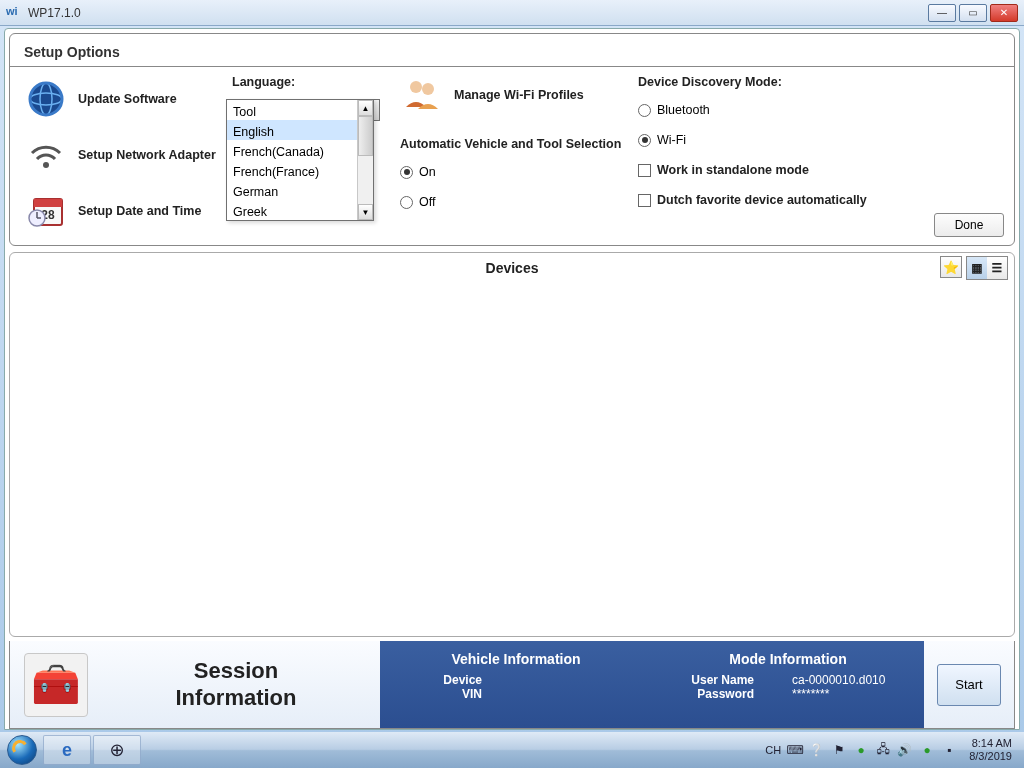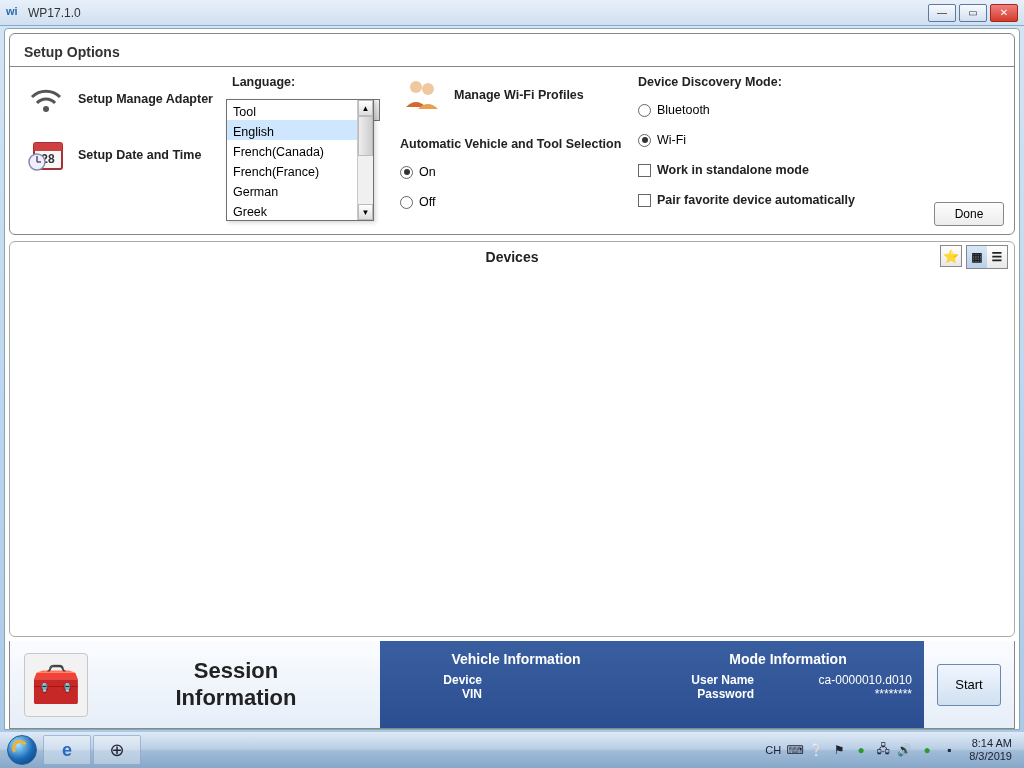--- a/index.html
+++ b/index.html
@@ -65,21 +65,21 @@
 
   
   .info-bar { height:88px; background:#fff; border:1px solid #888; border-top:none; margin:0 4px 0; display:flex; }
   .info-bar .session-box { width:370px; display:flex; align-items:center; gap:18px; padding:0 14px; background: linear-gradient(to bottom,#fafcff,#e6eef8); }
   .session-box .tool-ico { width:64px; height:64px; display:flex; align-items:center; justify-content:center; font-size:40px; background: #f2f2f2; border:1px solid #c8c8c8; border-radius:4px; }
   .session-title { font-size:22px; font-weight:bold; color:#222; text-align:center; line-height:1.2; flex:1; }
   .blue-box { background: linear-gradient(to bottom,#3a5fa0,#2b4e90); flex:1; color:#fff; display:flex; flex-direction:column; align-items:center; padding:10px 8px; font-size:12px; position:relative; }
   .blue-title { font-weight:bold; font-size:14px; margin-bottom:6px; }
   .kv-row { display:flex; gap:2px; width:100%; justify-content:center; }
   .kv-row .k { width:90px; text-align:right; font-weight:600; }
-  .kv-row .v { width:120px; text-align:right;margin-left:36px; }
+  .kv-row .v { width:120px; text-align:left;margin-left:36px; }
   .start-side { width:90px; background:linear-gradient(to bottom,#fafcff,#e6eef8); display:flex; align-items:center; justify-content:center; }
   .start-btn { width:64px; height:42px; border:1px solid #6a88b0; border-radius:3px; background: linear-gradient(to bottom,#f0f6ff,#d0e0f0); font-size:13px; cursor:pointer; }
 
   
   .taskbar { position:absolute; bottom:0; left:0; right:0; height:36px; background: linear-gradient(to bottom, #dfeaf6, #b8cde4 48%, #a0bcd8 52%, #87a8ca); display:flex; align-items:center; padding:0 2px; font-size:11px; color:#223; }
   .start-orb { width:40px; height:32px; display:flex; align-items:center; justify-content:center; cursor:pointer; }
   .orb { width:30px; height:30px; border-radius:50%; background: radial-gradient(circle at 35% 30%, #a8e8ff, #1a6ab8 55%, #0a3a70); border:1px solid #2a5a90; position:relative; overflow:hidden; }
   .orb::before { content:""; position:absolute; top:4px; left:4px; width:10px; height:10px; border:3px solid #f8b030; border-right-color:transparent; border-bottom-color:transparent; border-radius:50%; transform:rotate(10deg); }
   .task-btn { width:48px; height:30px; margin:0 1px; background: rgba(255,255,255,0.35); border:1px solid rgba(120,150,190,0.6); border-radius:2px; display:flex; align-items:center; justify-content:center; font-size:18px; cursor:pointer; }
   .tray { margin-left:auto; display:flex; align-items:center; gap:6px; padding-right:4px; }
@@ -105,28 +105,39 @@
 </div>
 
 <div class="app-frame">
 
   <div class="setup-panel">
     <div class="setup-title">Setup Options</div>
     <div class="setup-body">
 
       <div class="col left">
         <div class="icon-row">
+          <span class="ico globe-ico">
+            <svg viewBox="0 0 40 40">
+                <circle cx="20" cy="20" r="16" fill="#1a4a90"></circle>
+                <ellipse cx="20" cy="20" rx="16" ry="6" fill="none" stroke="#6ab0f0" stroke-width="1.5"></ellipse>
+                <ellipse cx="20" cy="20" rx="6" ry="16" fill="none" stroke="#6ab0f0" stroke-width="1.5"></ellipse>
+                <circle cx="20" cy="20" r="16" fill="none" stroke="#3a7ac8" stroke-width="3"></circle>
+              </svg>
+          </span>
+          <span class="lbl">Update Software</span>
+        </div>
+        <div class="icon-row">
           <span class="ico wifi-ico">
             <svg viewBox="0 0 40 40">
                 <path d="M6 18 A20 20 0 0 1 34 18" fill="none" stroke="#555" stroke-width="3"></path>
                 <path d="M11 24 A12 12 0 0 1 29 24" fill="none" stroke="#555" stroke-width="3"></path>
                 <circle cx="20" cy="30" r="3" fill="#555"></circle>
               </svg>
           </span>
-          <span class="lbl">Setup Manage Adapter</span>
+          <span class="lbl">Setup Network Adapter</span>
         </div>
         <div class="icon-row">
           <span class="ico cal-ico">
             <svg viewBox="0 0 40 40">
                 <rect x="8" y="8" width="28" height="26" rx="2" fill="#f8f8f8" stroke="#a83030" stroke-width="2"></rect>
                 <rect x="8" y="8" width="28" height="8" fill="#d04040"></rect>
                 <text x="22" y="28" font-size="12" text-anchor="middle" fill="#333" font-weight="bold">28</text>
                 <circle cx="11" cy="27" r="8" fill="#eef" stroke="#88a" stroke-width="1.5"></circle>
                 <line x1="11" y1="27" x2="11" y2="21" stroke="#556" stroke-width="1.5"></line>
                 <line x1="11" y1="27" x2="15" y2="27" stroke="#556" stroke-width="1.5"></line>
@@ -200,21 +211,21 @@
               <span class="dot"></span>
             </span>
           <span>Wi-Fi</span>
         </div>
         <div class="check-row">
           <span class="check"></span>
           <span class="lbl-bold" style="margin:0;">Work in standalone mode</span>
         </div>
         <div class="check-row">
           <span class="check"></span>
-          <span class="lbl-bold" style="margin:0;">Pair favorite device automatically</span>
+          <span class="lbl-bold" style="margin:0;">Dutch favorite device automatically</span>
         </div>
       </div>
 
       <button class="done-btn">Done</button>
     </div>
   </div>
 
   <div class="devices-panel">
     <div class="devices-header">
       <span>Devices</span>

